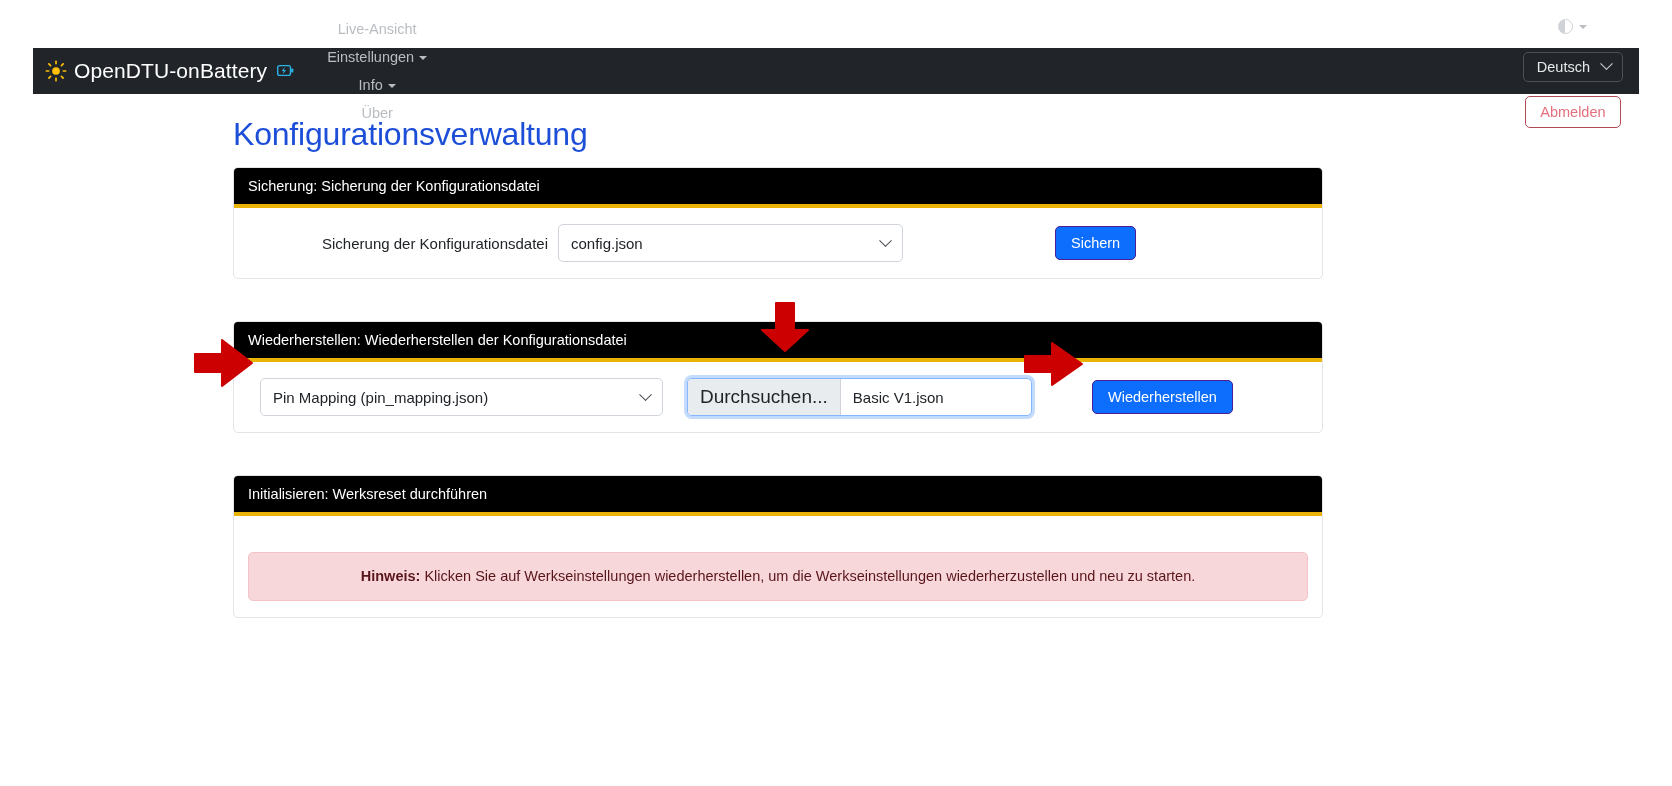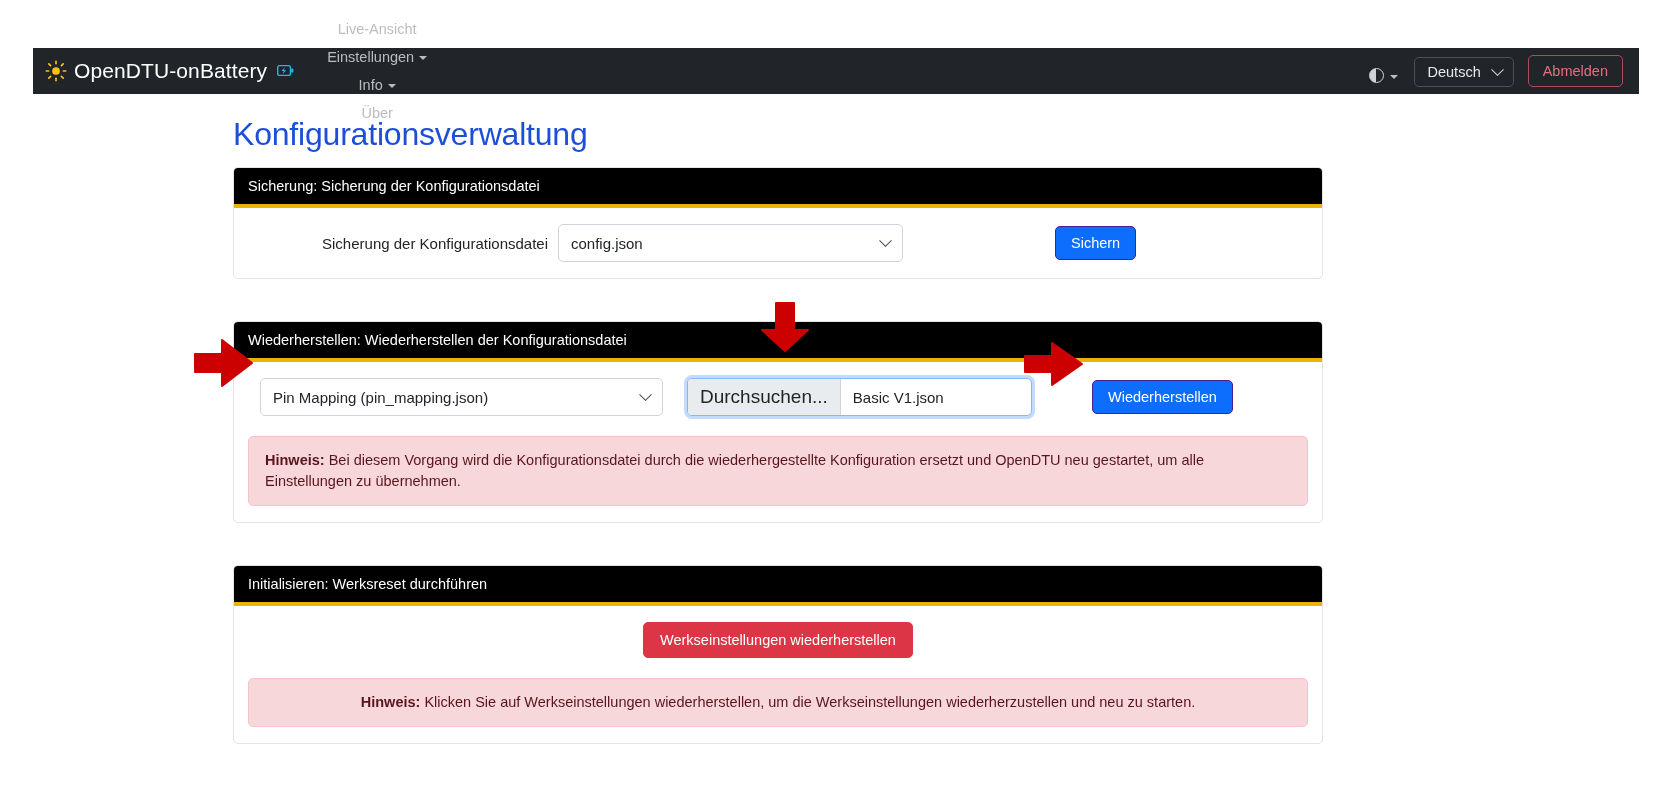--- a/index.html
+++ b/index.html
@@ -67,22 +67,23 @@
     width: 0; height: 0;
     border-left: 4px solid transparent;
     border-right: 4px solid transparent;
     border-top: 4.5px solid #b9bdc1;
     display: inline-block;
     margin-top: 2px;
   }
   .nav-right {
     margin-left: auto;
     display: flex;
-    align-items: flex-end;
+    align-items: center;
     gap: 14px;
+    flex-direction: column;
   }
   .theme-toggle {
     display: flex;
     align-items: center;
     gap: 6px;
     color: #cfd3d7;
     cursor: pointer;
     padding: 4px 2px;
   }
   .half-circle {
@@ -372,32 +373,26 @@
             </div>
             <div style="width:24px"></div>
             <div class="file-input">
               <div class="file-btn">Durchsuchen...</div>
               <div class="file-name">Basic V1.json</div>
             </div>
             <div style="width:60px"></div>
             <button class="btn-primary">Wiederherstellen</button>
           </div>
 
-          <div class="alert">
-            <b>Hinweis:</b><span> Bei diesem Vorgang wird die Konfigurationsdatei durch die wiederhergestellte Konfiguration ersetzt und OpenDTU neu gestartet, um alle Einstellungen zu übernehmen.</span>
-          </div>
         </div>
       </div>
 
       <div class="card">
         <div class="card-header">Initialisieren: Werksreset durchführen</div>
         <div class="card-body">
-          <div class="center-row">
-            <button class="btn-danger">Werkseinstellungen wiederherstellen</button>
-          </div>
           <div class="alert alert-center">
             <b>Hinweis:</b><span> Klicken Sie auf Werkseinstellungen wiederherstellen, um die Werkseinstellungen wiederherzustellen und neu zu starten.</span>
           </div>
         </div>
       </div>
 
     </div>
   </div>
 </div>
 

